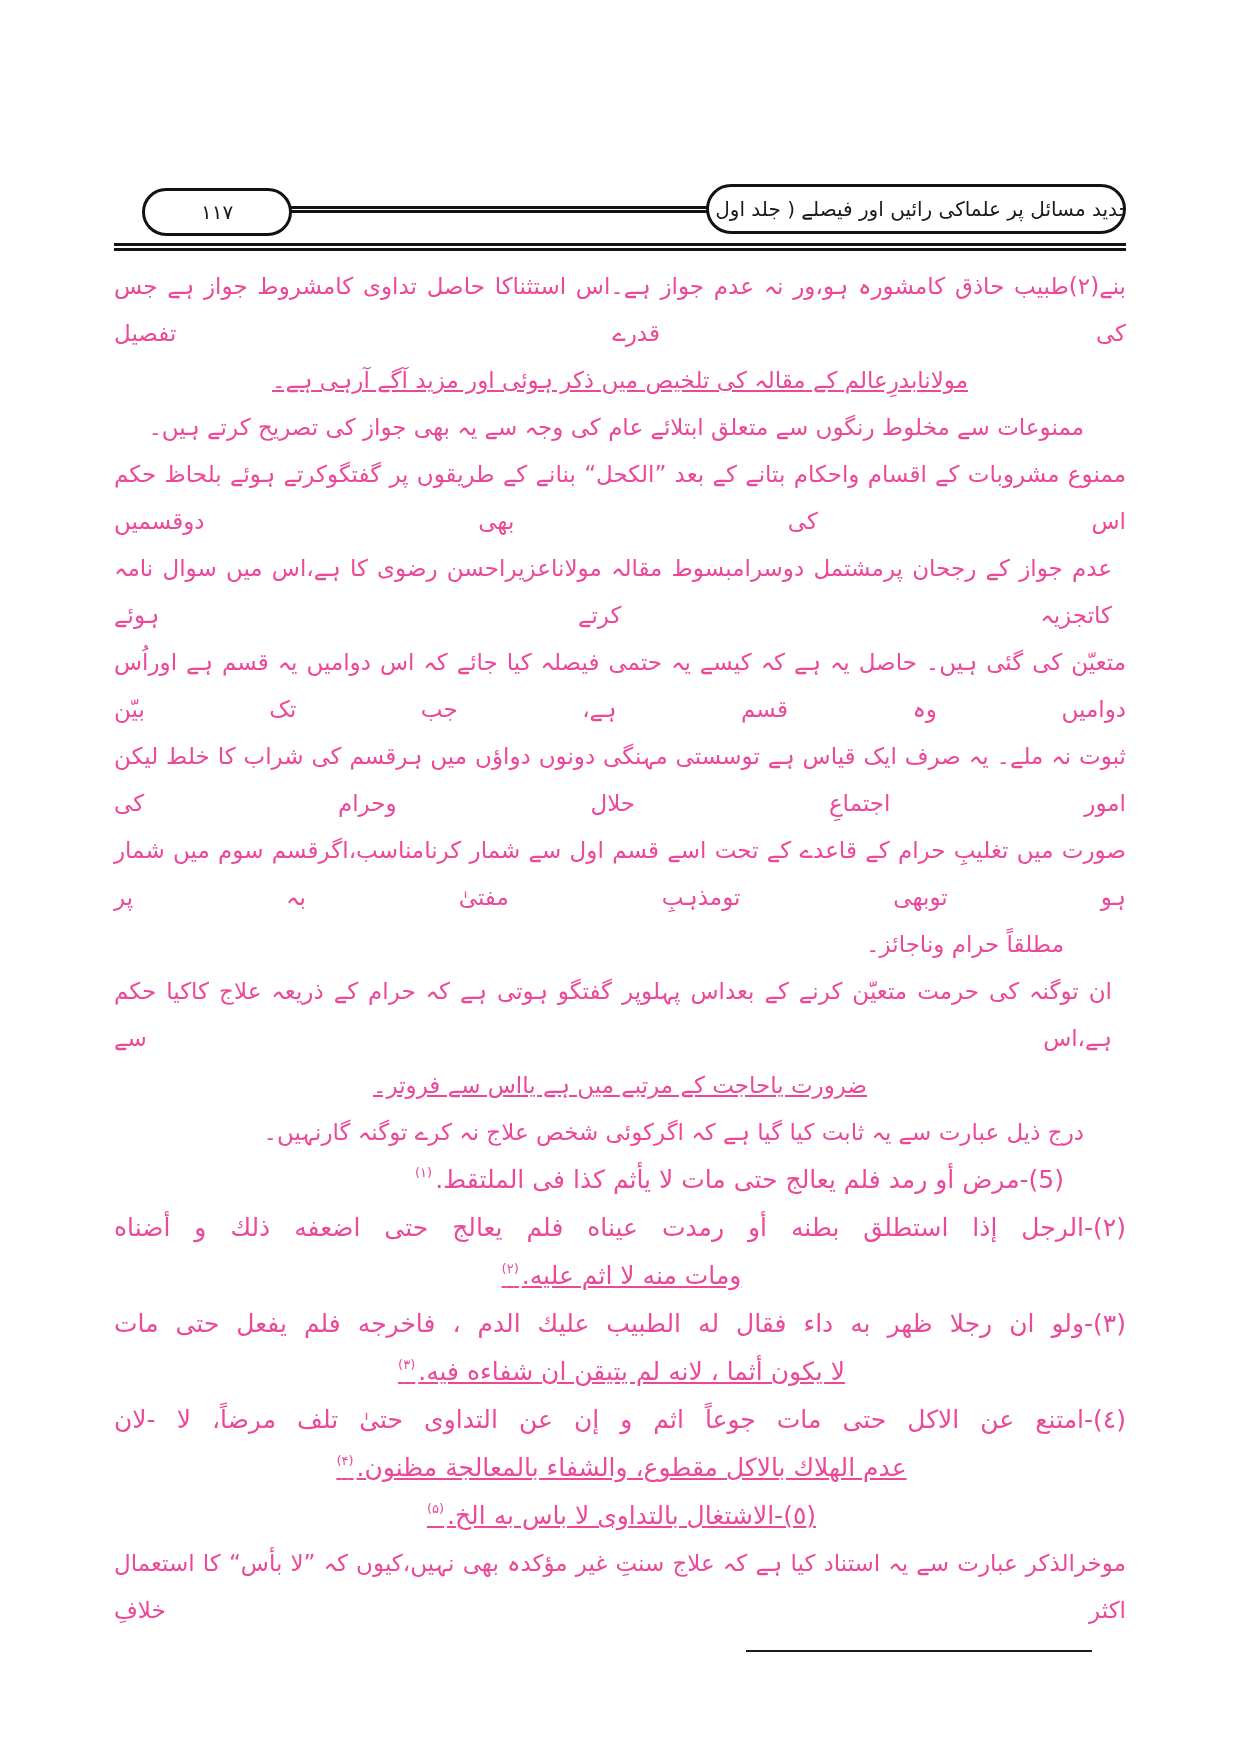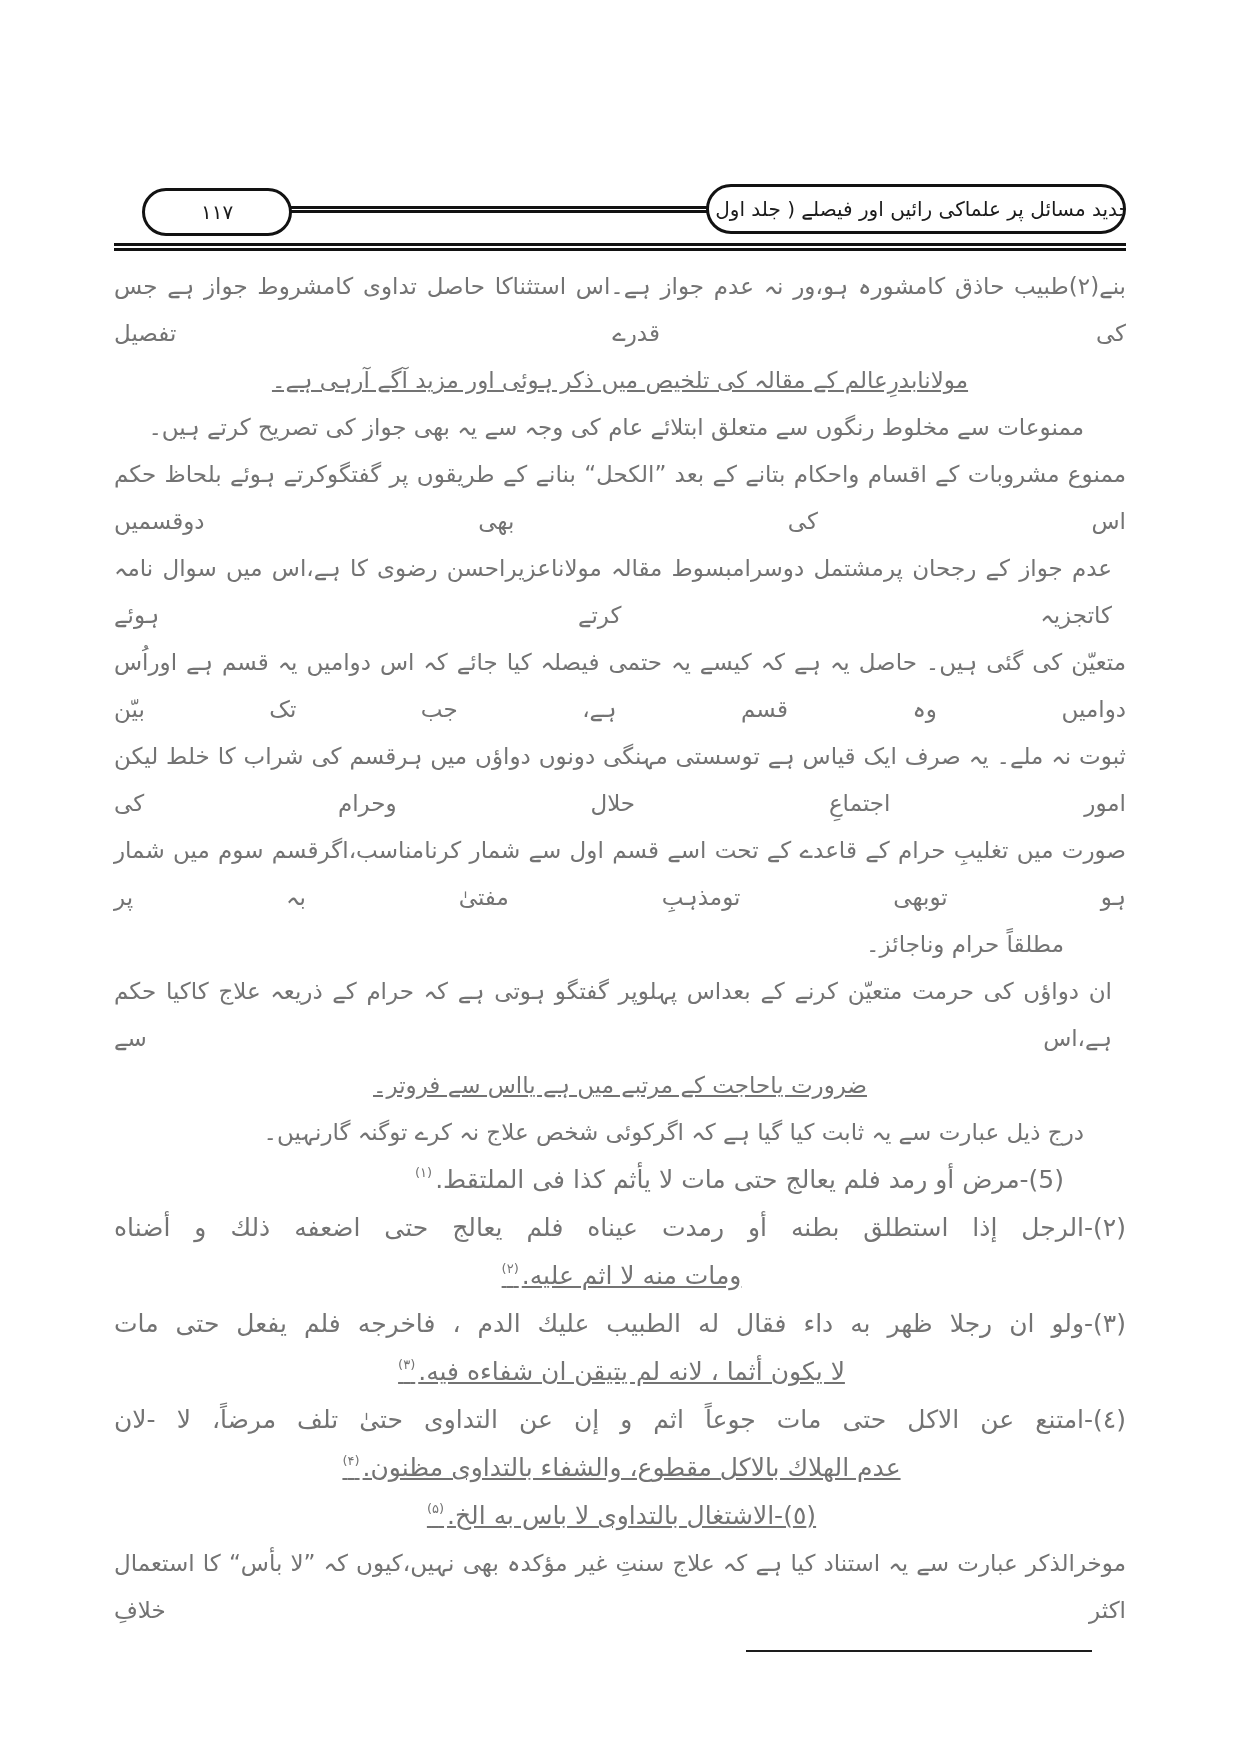--- a/index.html
+++ b/index.html
@@ -25,21 +25,21 @@
   .hdr-rule{
     margin-top:5px;height:8px;box-sizing:border-box;
     border-top:3px solid #121212;border-bottom:3px solid #121212;
   }
 
   
   .bodytext{margin-top:12px;}
   .ln{
     direction:rtl;unicode-bidi:embed;
     font-size:23px;line-height:47px;min-height:47px;
-    color:#737373;
+    color:#ec4899;
   }
   .just{text-align:justify;text-align-last:justify;}
   .ctr{text-align:center;text-decoration:underline;}
   .rgt{text-align:right;}
   .ind-sm{padding-right:14px;}
   .ind{padding-right:42px;}
   .ind-lg{padding-right:62px;}
   .ar{font-size:25px;line-height:48px;}
   sup.fnref{font-size:13px;line-height:0;position:relative;top:-2px;padding:0 3px;}
 
@@ -66,31 +66,31 @@
     <div class="bodytext">
       <div class="ln just"><span>بنے(۲)طبیب حاذق کامشورہ ہو،ور نہ عدم جواز ہے۔اس استثناکا حاصل تداوی کامشروط جواز ہے جس کی قدرے تفصیل</span></div>
       <div class="ln ctr"><span>مولانابدرِعالم کے مقالہ کی تلخیص میں ذکر ہوئی اور مزید آگے آرہی ہے۔</span></div>
       <div class="ln rgt ind"><span>ممنوعات سے مخلوط رنگوں سے متعلق ابتلائے عام کی وجہ سے یہ بھی جواز کی تصریح کرتے ہیں۔</span></div>
       <div class="ln just"><span>ممنوع مشروبات کے اقسام واحکام بتانے کے بعد ”الکحل“ بنانے کے طریقوں پر گفتگوکرتے ہوئے بلحاظ حکم اس کی بھی دوقسمیں</span></div>
       <div class="ln just ind-sm"><span>عدم جواز کے رجحان پرمشتمل دوسرامبسوط مقالہ مولاناعزیراحسن رضوی کا ہے،اس میں سوال نامہ کاتجزیہ کرتے ہوئے</span></div>
       <div class="ln just"><span>متعیّن کی گئی ہیں۔ حاصل یہ ہے کہ کیسے یہ حتمی فیصلہ کیا جائے کہ اس دوامیں یہ قسم ہے اوراُس دوامیں وہ قسم ہے، جب تک بیّن</span></div>
       <div class="ln just"><span>ثبوت نہ ملے۔ یہ صرف ایک قیاس ہے توسستی مہنگی دونوں دواؤں میں ہرقسم کی شراب کا خلط لیکن امور اجتماعِ حلال وحرام کی</span></div>
       <div class="ln just"><span>صورت میں تغلیبِ حرام کے قاعدے کے تحت اسے قسم اول سے شمار کرنامناسب،اگرقسم سوم میں شمار ہو توبھی تومذہبِ مفتیٰ بہ پر</span></div>
       <div class="ln rgt ind-lg"><span>مطلقاً حرام وناجائز۔</span></div>
-      <div class="ln just ind-sm"><span>ان دواؤں کی حرمت متعیّن کرنے کے بعداس پہلوپر گفتگو ہوتی ہے کہ حرام کے ذریعہ علاج کاکیا حکم ہے،اس سے</span></div>
+      <div class="ln just ind-sm"><span>ان توگنہ کی حرمت متعیّن کرنے کے بعداس پہلوپر گفتگو ہوتی ہے کہ حرام کے ذریعہ علاج کاکیا حکم ہے،اس سے</span></div>
       <div class="ln ctr"><span>ضرورت یاحاجت کے مرتبے میں ہے یااس سے فروتر۔</span></div>
       <div class="ln rgt ind"><span>درج ذیل عبارت سے یہ ثابت کیا گیا ہے کہ اگرکوئی شخص علاج نہ کرے توگنہ گارنہیں۔</span></div>
 
       <div class="ln ar rgt ind-lg"><span>(5)-مرض أو رمد فلم يعالج حتى مات لا يأثم كذا فى الملتقط.</span><sup class="fnref">(١)</sup></div>
       <div class="ln ar just"><span>(٢)-الرجل إذا استطلق بطنه أو رمدت عيناه فلم يعالج حتى اضعفه ذلك و أضناه</span></div>
       <div class="ln ar ctr"><span>ومات منه لا اثم عليه.</span><sup class="fnref">(٢)</sup></div>
       <div class="ln ar just"><span>(٣)-ولو ان رجلا ظهر به داء فقال له الطبيب عليك الدم ، فاخرجه فلم يفعل حتى مات</span></div>
       <div class="ln ar ctr"><span>لا يكون أثما ، لانه لم يتيقن ان شفاءه فيه.</span><sup class="fnref">(٣)</sup></div>
       <div class="ln ar just"><span>(٤)-امتنع عن الاكل حتى مات جوعاً اثم و إن عن التداوى حتىٰ تلف مرضاً، لا -لان</span></div>
-      <div class="ln ar ctr"><span>عدم الهلاك بالاكل مقطوع، والشفاء بالتداوى مظنون.</span><sup class="fnref">(۴)</sup></div>
+      <div class="ln ar ctr"><span>عدم الهلاك بالاكل مقطوع، والشفاء بالمعالجة مظنون.</span><sup class="fnref">(۴)</sup></div>
       <div class="ln ar ctr"><span>(٥)-الاشتغال بالتداوى لا باس به الخ.</span><sup class="fnref">(۵)</sup></div>
 
       <div class="ln just"><span>موخرالذکر عبارت سے یہ استناد کیا ہے کہ علاج سنتِ غیر مؤکدہ بھی نہیں،کیوں کہ ”لا بأس“ کا استعمال اکثر خلافِ</span></div>
     </div>
 
     <div class="fn-sep"></div>
 
   </div>
 </div>
 

